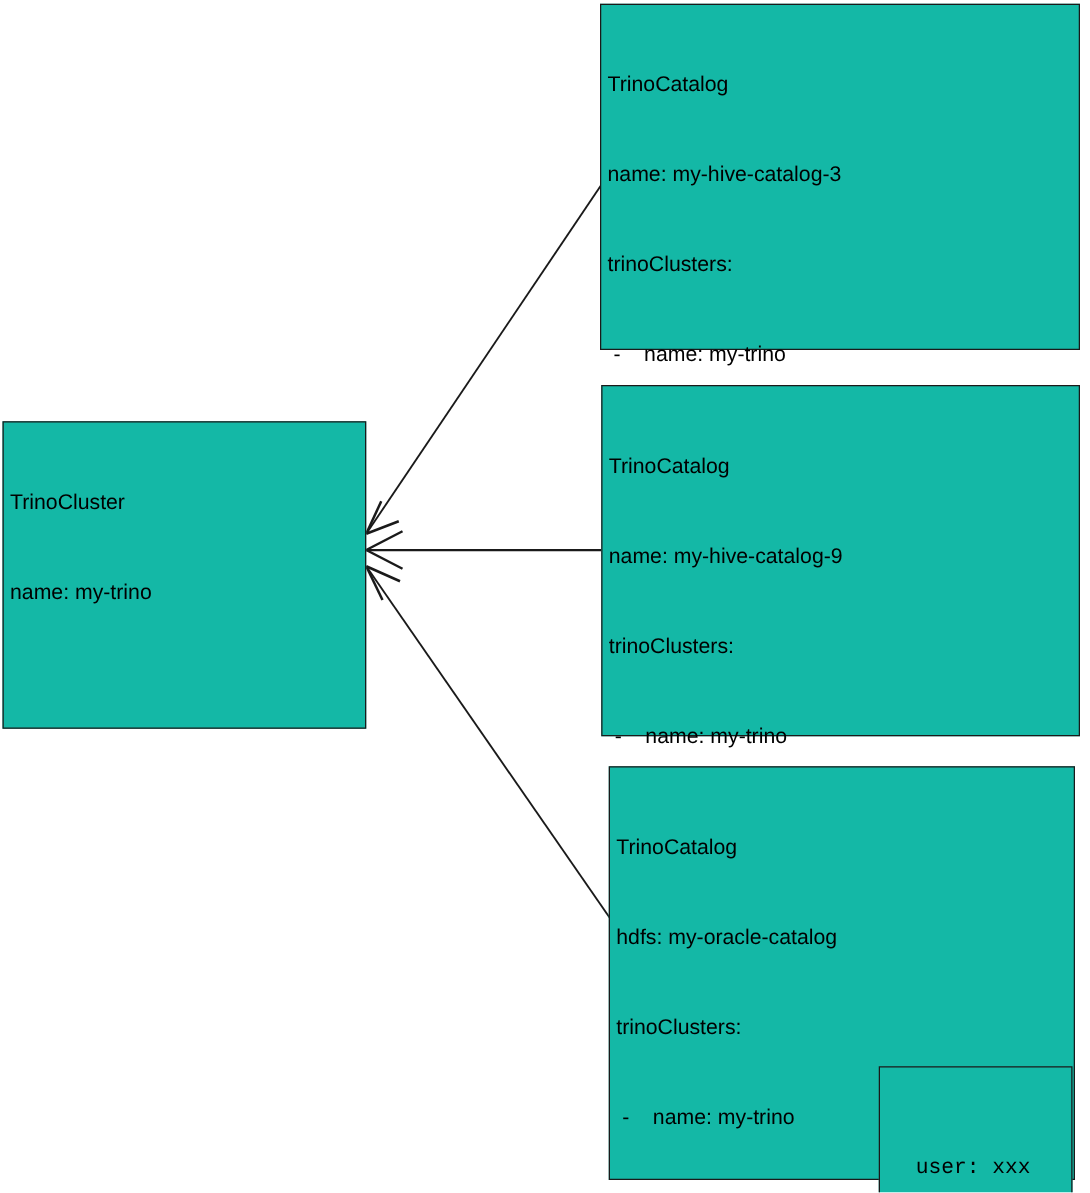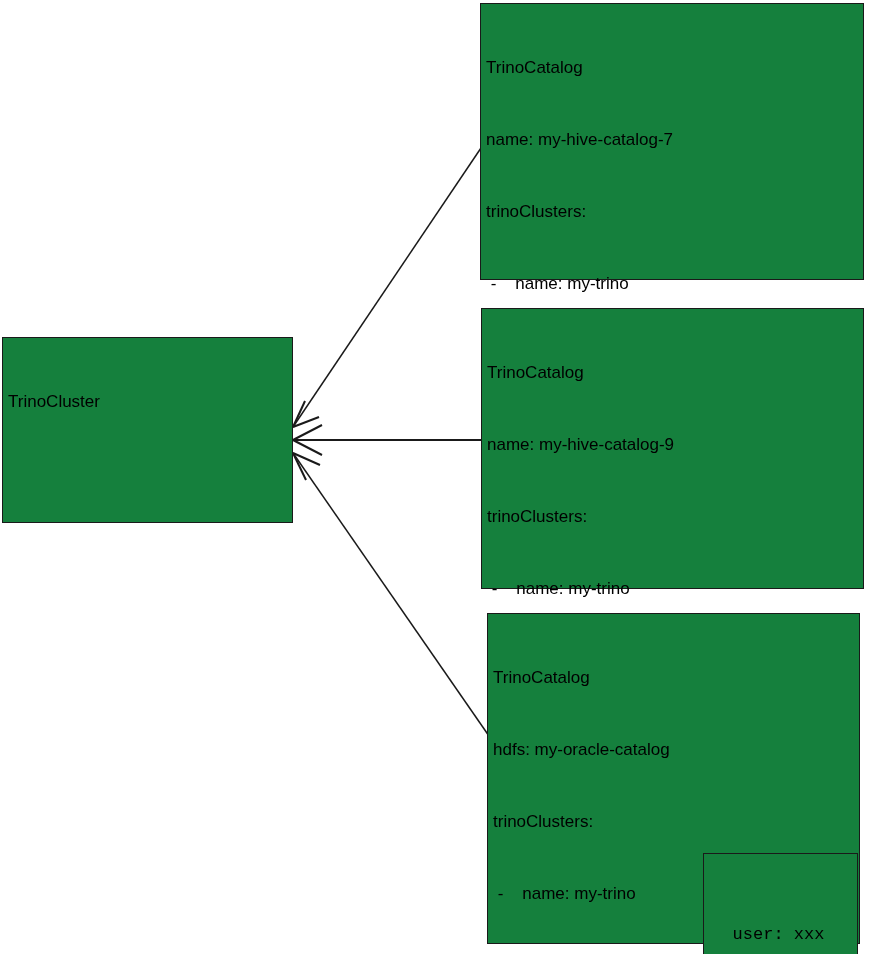--- a/index.html
+++ b/index.html
@@ -12,40 +12,40 @@
     width: 872px;
     height: 954px;
     background: #ffffff;
     font-family: "Liberation Sans", sans-serif;
     overflow: hidden;
   }
   .node {
     position: absolute;
     box-sizing: border-box;
     border: 1.6px solid #1a1a1a;
-    background: #15803d;
+    background: #14b8a6;
   }
   .node-text {
     position: absolute;
     left: 5px;
     top: 4px;
     right: 4px;
     font-size: 17px;
     line-height: 24px;
     color: #000000;
     white-space: pre;
   }
   .node-text div {
     white-space: pre;
   }
   #cluster-node {
     left: 2px;
     top: 337px;
     width: 291px;
-    height: 186px;
+    height: 246px;
   }
   #catalog-node-0 {
     left: 480px;
     top: 3px;
     width: 384px;
     height: 277px;
   }
   #catalog-node-1 {
     left: 481px;
     top: 308px;
@@ -114,27 +114,28 @@
     <g>
       <line x1="761" y1="818" x2="788" y2="853" stroke="#1a1a1a" stroke-width="1.5"></line>
       <line x1="788" y1="853" x2="766" y2="842" stroke="#1a1a1a" stroke-width="1.8"></line>
       <line x1="788" y1="853" x2="781" y2="829" stroke="#1a1a1a" stroke-width="1.8"></line>
     </g>
   </svg>
 
   <div class="node" id="cluster-node">
     <div class="node-text">
       <div>TrinoCluster</div>
+      <div>name: my-trino</div>
     </div>
   </div>
 
   <div class="node" id="catalog-node-0">
     <div class="node-text">
       <div>TrinoCatalog</div>
-      <div>name: my-hive-catalog-7</div>
+      <div>name: my-hive-catalog-3</div>
       <div>trinoClusters:</div>
       <div> -    name: my-trino</div>
       <div>hive:</div>
       <div>   s3: # S3ConnnectionSpec</div>
       <div>      inline:</div>
       <div>         host: minio</div>
       <div>   metastore: # whatever</div>
     </div>
   </div>
 

